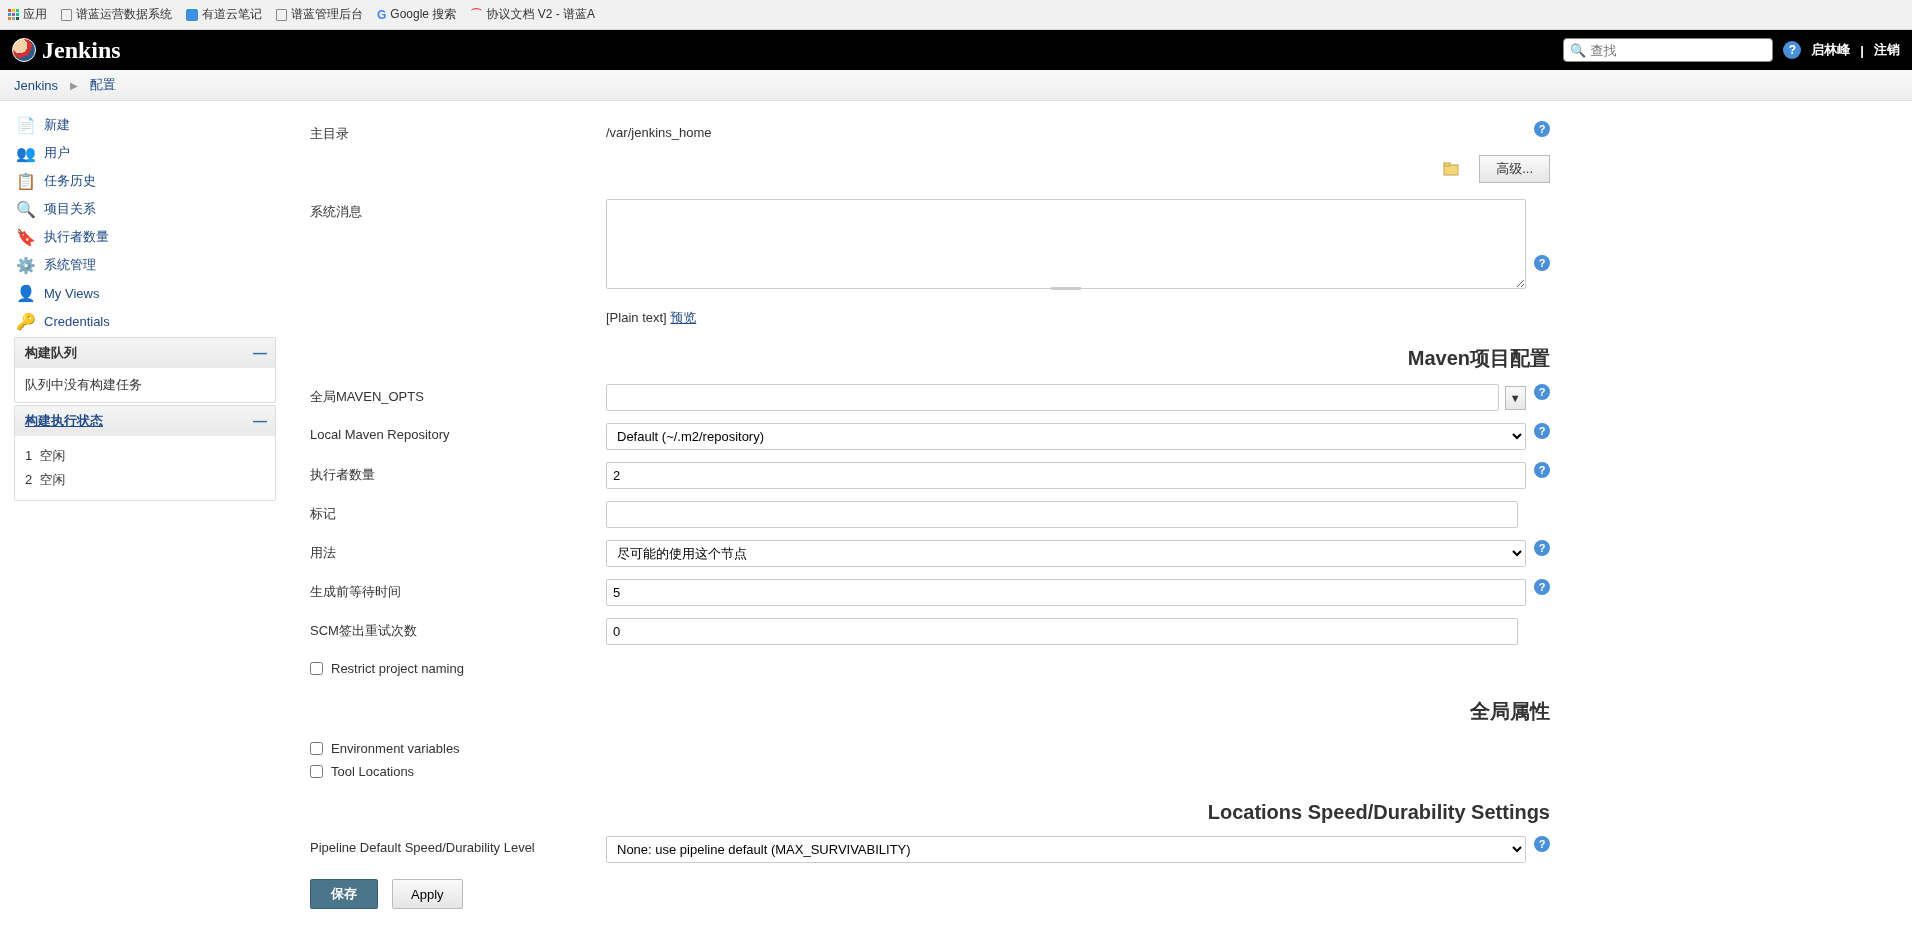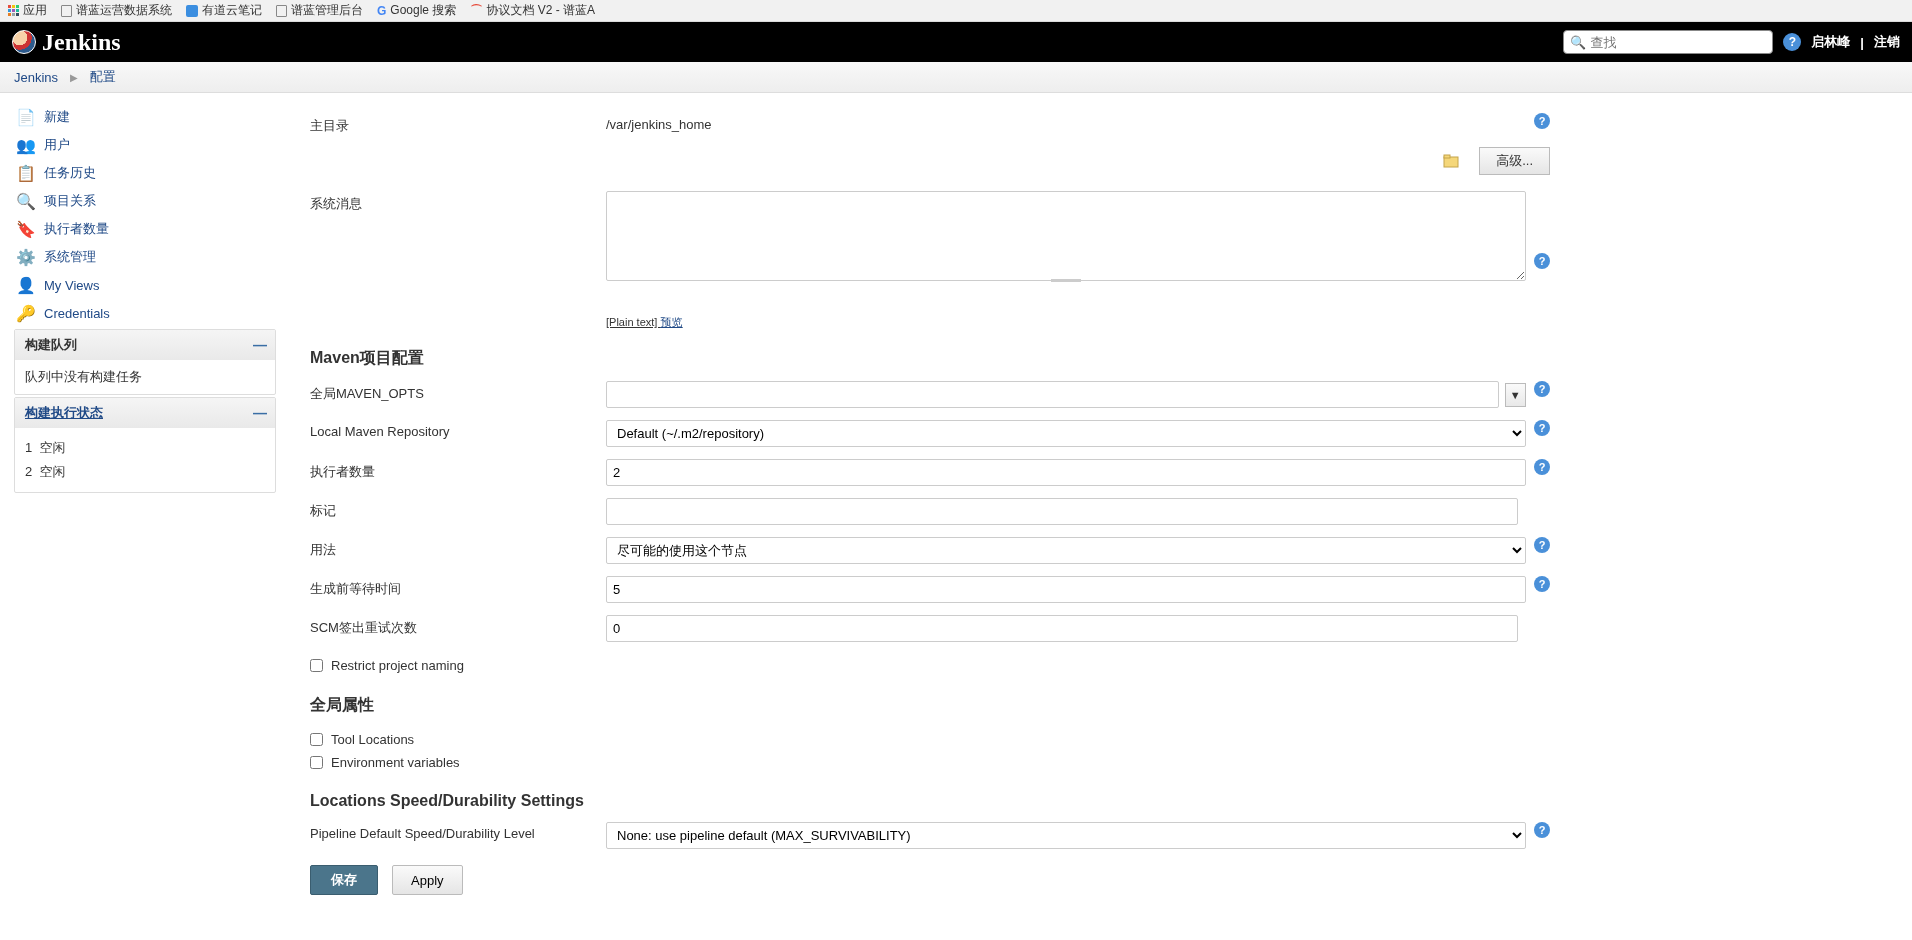--- a/index.html
+++ b/index.html
@@ -1,19 +1,19 @@
 <!DOCTYPE html>
 <html><head>
 <meta charset="utf-8">
 <style>
 * { margin: 0; padding: 0; box-sizing: border-box; font-family: Helvetica, Arial, sans-serif; }
 body { background: #fff; font-size: 13px; color: #333; }
 
 
-.bookmark-bar { display: flex; align-items: center; height: 22px; padding: 0 8px; background: #f1f1f1; border-bottom: 1px solid #dadada; font-size: 12px; color: #333; gap: 14px; }
+.bookmark-bar { display: flex; align-items: center; height: 30px; padding: 0 8px; background: #f1f1f1; border-bottom: 1px solid #dadada; font-size: 12px; color: #333; gap: 14px; }
 .bookmark-bar .bi { display: flex; align-items: center; gap: 4px; cursor: pointer; }
 .bookmark-bar .apps-icon { display: grid; grid-template-columns: repeat(3, 3px); grid-template-rows: repeat(3,3px); gap:1px; }
 .bookmark-bar .apps-icon span { width:3px; height:3px; background:#333; }
 .bookmark-bar .apps-icon span:nth-child(1){background:#e74c3c;} .bookmark-bar .apps-icon span:nth-child(2){background:#f1c40f;}
 .bookmark-bar .apps-icon span:nth-child(3){background:#2ecc71;} .bookmark-bar .apps-icon span:nth-child(4){background:#3498db;}
 .bookmark-bar .apps-icon span:nth-child(5){background:#9b59b6;} .bookmark-bar .apps-icon span:nth-child(6){background:#1abc9c;}
 .bookmark-bar .apps-icon span:nth-child(7){background:#e67e22;} .bookmark-bar .apps-icon span:nth-child(8){background:#95a5a6;}
 .bookmark-bar .apps-icon span:nth-child(9){background:#34495e;}
 .file-icon-sm { width:11px; height:12px; border:1px solid #888; border-radius:1px; position:relative; }
 
@@ -58,29 +58,29 @@
 .form-row .lbl { width: 296px; font-size:13px; padding-top:4px; }
 .form-row .ctrl { flex:1; display:flex; align-items:center; gap:6px; }
 .form-row .help { margin-left: 8px; }
 .help-icon { width:16px; height:16px; border-radius:50%; background:#4a90d9; color:#fff; display:inline-flex; align-items:center; justify-content:center; font-size:11px; font-weight:bold; cursor:pointer; flex-shrink:0; }
 .txt-input { width: 100%; border:1px solid #ccc; border-radius:2px; padding: 4px 6px; font-size:13px; height:27px; }
 .txt-area { width: 100%; border:1px solid #ccc; border-radius:2px; padding: 4px 6px; font-size:13px; height: 90px; resize: vertical; }
 .static-val { font-size:13px; padding-top:4px; }
 .select { width:100%; border:1px solid #ccc; border-radius:2px; padding:4px 6px; font-size:13px; height:27px; background:#fff; }
 .expand-btn { width:22px; height:24px; border:1px solid #bbb; background: linear-gradient(#fafafa,#e8e8e8); display:flex; align-items:center; justify-content:center; cursor:pointer; font-size:11px; }
 
-.section-title { font-size:16px; font-weight:bold; margin: 18px 0 12px; }
+.section-title { font-size:20px; font-weight:bold; margin: 18px 0 12px; text-align: right; }
 .checkbox-row { display:flex; align-items:center; gap:8px; padding: 4px 0; font-size:13px; }
 .checkbox-row input { cursor:pointer; }
 
 .adv-btn-row { display:flex; justify-content:flex-end; margin: 6px 0 16px; align-items:center; gap:20px; }
 .adv-btn { background: linear-gradient(#fafafa,#e5e5e5); border:1px solid #bbb; padding: 4px 16px; font-size:13px; cursor:pointer; min-width:64px; text-align:center; }
 .adv-file-icon { width:16px; height:14px; }
 
-.plain-text-note { font-size:11px; color:#333; margin-top:20px;text-decoration:underline; }
+.plain-text-note { font-size:13px; color:#333; margin-top:6px; }
 .plain-text-note a { color:#204a87; text-decoration:underline; cursor:pointer; }
 
 .resize-handle { height:6px; display:flex; justify-content:center; margin-top:-8px; margin-bottom:4px; }
 .resize-handle .grip { width:30px; height:3px; background:#ccc; }
 
 .btn-row { margin-top: 16px; display:flex; gap:14px; }
 .btn-save { background:#4b758b; border:1px solid #3a5d6f; color:#fff; font-weight:bold; padding: 5px 20px; border-radius:2px; cursor:pointer; font-size:13px; }
 .btn-apply { background: linear-gradient(#fafafa,#e5e5e5); border:1px solid #bbb; padding: 5px 18px; border-radius:2px; cursor:pointer; font-size:13px; }
 
 .main-inner { max-width: 1240px; }
@@ -304,25 +304,25 @@
 
     <div class="checkbox-row">
       <input type="checkbox" style="">
       <span>Restrict project naming</span>
     </div>
 
     <div class="section-title">全局属性</div>
 
     <div class="checkbox-row">
       <input type="checkbox" style="">
-      <span>Tool Locations</span>
+      <span>Environment variables</span>
     </div>
     <div class="checkbox-row">
       <input type="checkbox" style="">
-      <span>Environment variables</span>
+      <span>Tool Locations</span>
     </div>
 
     <div class="section-title">Locations Speed/Durability Settings</div>
 
     <div class="form-row">
       <div class="lbl">Pipeline Default Speed/Durability Level</div>
       <div class="ctrl">
         <select class="select">
           <option>None: use pipeline default (MAX_SURVIVABILITY)</option>
         </select>

